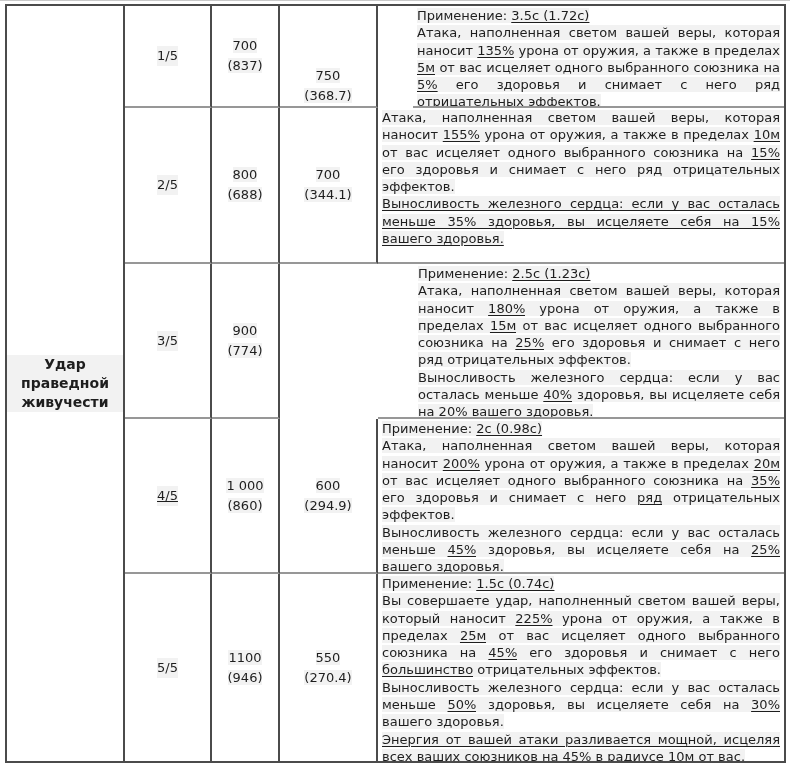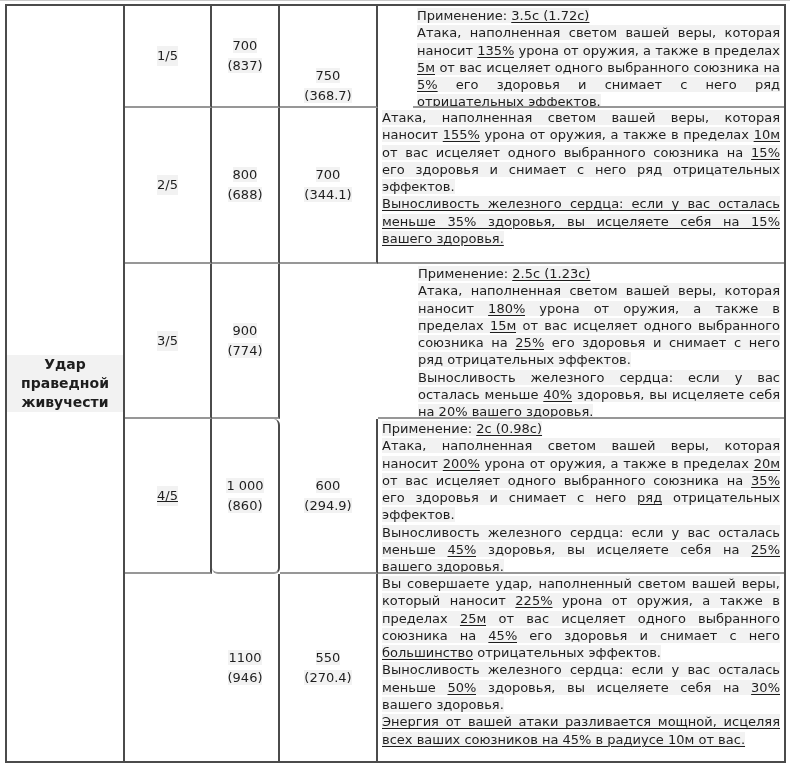--- a/index.html
+++ b/index.html
@@ -110,40 +110,44 @@
         <div><span class="hl">(774)</span></div>
       </div>
       <div class="cell desc col5" style="grid-area: 3 / 5; padding-left: 40px;">
         <p><span class="hl">Применение: </span><span class="hl u">2.5с (1.23с)</span></p>
         <p><span class="hl">Атака, наполненная светом вашей веры, которая наносит </span><span class="hl u">180%</span><span class="hl"> урона от оружия, а также в пределах </span><span class="hl u">15м</span><span class="hl"> от вас исцеляет одного выбранного союзника на </span><span class="hl u">25%</span><span class="hl"> его здоровья и снимает с него ряд отрицательных эффектов.</span></p>
         <p><span class="hl">Выносливость железного сердца: если у вас осталась меньше </span><span class="hl u">40%</span><span class="hl"> здоровья, вы исцеляете себя на </span><span class="hl u">20%</span><span class="hl"> вашего здоровья.</span></p>
       </div>
       <div class="cell center" style="grid-area: 4 / 2; text-decoration: underline;">
         <span class="hl">4/5</span>
       </div>
-      <div class="cell center" style="grid-area: 4 / 3; border-radius: 6px;">
+      <div class="cell center" style="grid-area: 4 / 3;">
         <div><span class="hl">1 000</span></div>
         <div><span class="hl">(860)</span></div>
       </div>
       <div class="cell center" style="grid-area: 4 / 4; justify-content: center;">
         <div><span class="hl">600</span></div>
         <div><span class="hl">(294.9)</span></div>
       </div>
       <div class="cell desc col5" style="grid-area: 4 / 5;">
         <p><span class="hl">Применение: </span><span class="hl u">2с (0.98с)</span></p>
         <p><span class="hl">Атака, наполненная светом вашей веры, которая наносит </span><span class="hl u">200%</span><span class="hl"> урона от оружия, а также в пределах </span><span class="hl u">20м</span><span class="hl"> от вас исцеляет одного выбранного союзника на </span><span class="hl u">35%</span><span class="hl"> его здоровья и снимает с него </span><span class="hl u">ряд</span><span class="hl"> отрицательных эффектов.</span></p>
         <p><span class="hl">Выносливость железного сердца: если у вас осталась меньше </span><span class="hl u">45%</span><span class="hl"> здоровья, вы исцеляете себя на </span><span class="hl u">25%</span><span class="hl"> вашего здоровья.</span></p>
       </div>
+      <div class="cell center row-last" style="grid-area: 5 / 2;">
+        <span class="hl">5/5</span>
+      </div>
       <div class="cell center row-last" style="grid-area: 5 / 3;">
         <div><span class="hl">1100</span></div>
         <div><span class="hl">(946)</span></div>
       </div>
       <div class="cell center row-last" style="grid-area: 5 / 4;">
         <div><span class="hl">550</span></div>
         <div><span class="hl">(270.4)</span></div>
       </div>
       <div class="cell desc col5 row-last" style="grid-area: 5 / 5;">
+        <p><span class="hl">Применение: </span><span class="hl u">1.5с (0.74с)</span></p>
         <p><span class="hl">Вы совершаете удар, наполненный светом вашей веры, который наносит </span><span class="hl u">225%</span><span class="hl"> урона от оружия, а также в пределах </span><span class="hl u">25м</span><span class="hl"> от вас исцеляет одного выбранного союзника на </span><span class="hl u">45%</span><span class="hl"> его здоровья и снимает с него </span><span class="hl u">большинство</span><span class="hl"> отрицательных эффектов.</span></p>
         <p><span class="hl">Выносливость железного сердца: если у вас осталась меньше </span><span class="hl u">50%</span><span class="hl"> здоровья, вы исцеляете себя на </span><span class="hl u">30%</span><span class="hl"> вашего здоровья.</span></p>
         <p><span class="hl u">Энергия от вашей атаки разливается мощной, исцеляя всех ваших союзников на 45% в радиусе 10м от вас.</span></p>
       </div>
     </div>
 </div>
 
 </body></html>

